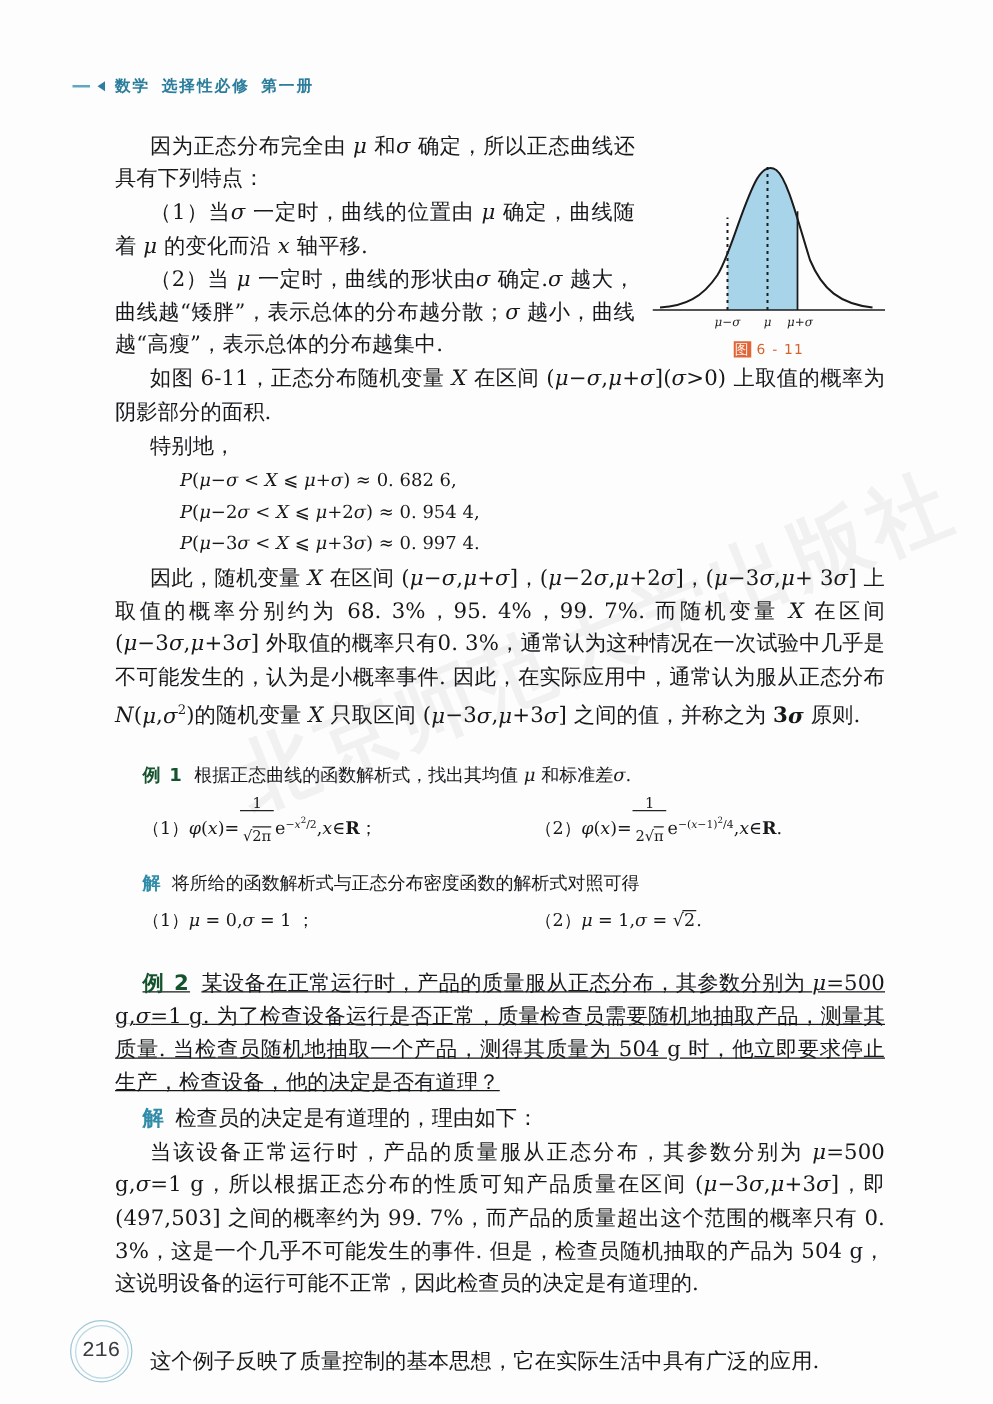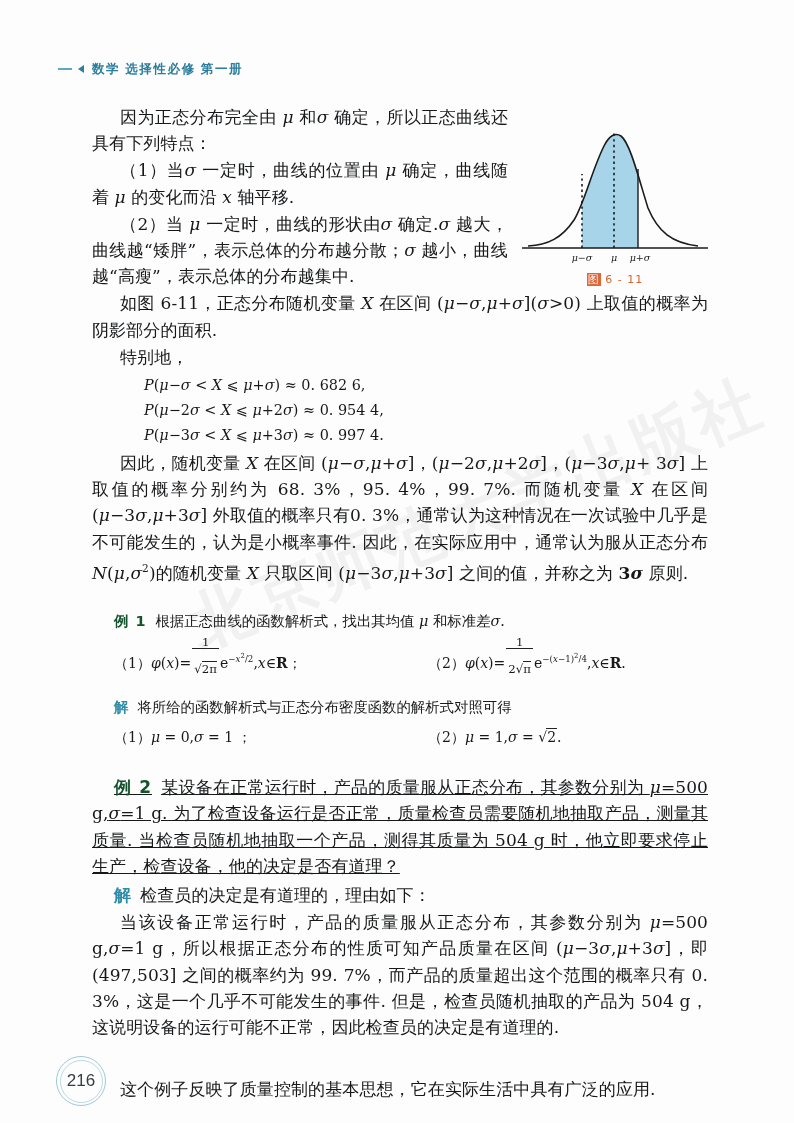--- a/index.html
+++ b/index.html
@@ -41,21 +41,21 @@
   }
   .header-arrow {
     width: 0; height: 0;
     border-top: 4px solid transparent;
     border-bottom: 4px solid transparent;
     border-right: 6px solid #2f7e9e;
     flex: none;
     margin-right: 2px;
   }
   .header-title {
-    font-family: Liberation Sans, sans-serif;
+    font-family: Liberation Mono, monospace;
     font-size: 12.5px;
     font-weight: bold;
     color: #2b7d9c;
     letter-spacing: 1.6px;
     white-space: nowrap;
   }
 
   
   .content {
     position: absolute;
@@ -178,21 +178,21 @@
     border: 1.6px solid #9fc8d8;
   }
   .pagenum .ring-outer { inset: 0; }
   .pagenum .ring-inner { inset: 3.5px; border-color: #bcd9e5; }
   .pagenum .num {
     position: absolute;
     inset: 0;
     display: flex;
     align-items: center;
     justify-content: center;
-    font-family: Liberation Sans, sans-serif;
+    font-family: Liberation Mono, monospace;
     font-size: 17px;
     color: #3a3d40;
   }
 
   
   .watermark {
     position: absolute;
     left: 170px;
     top: 470px;
     font-family: "DejaVu Sans", "Liberation Sans", sans-serif;

